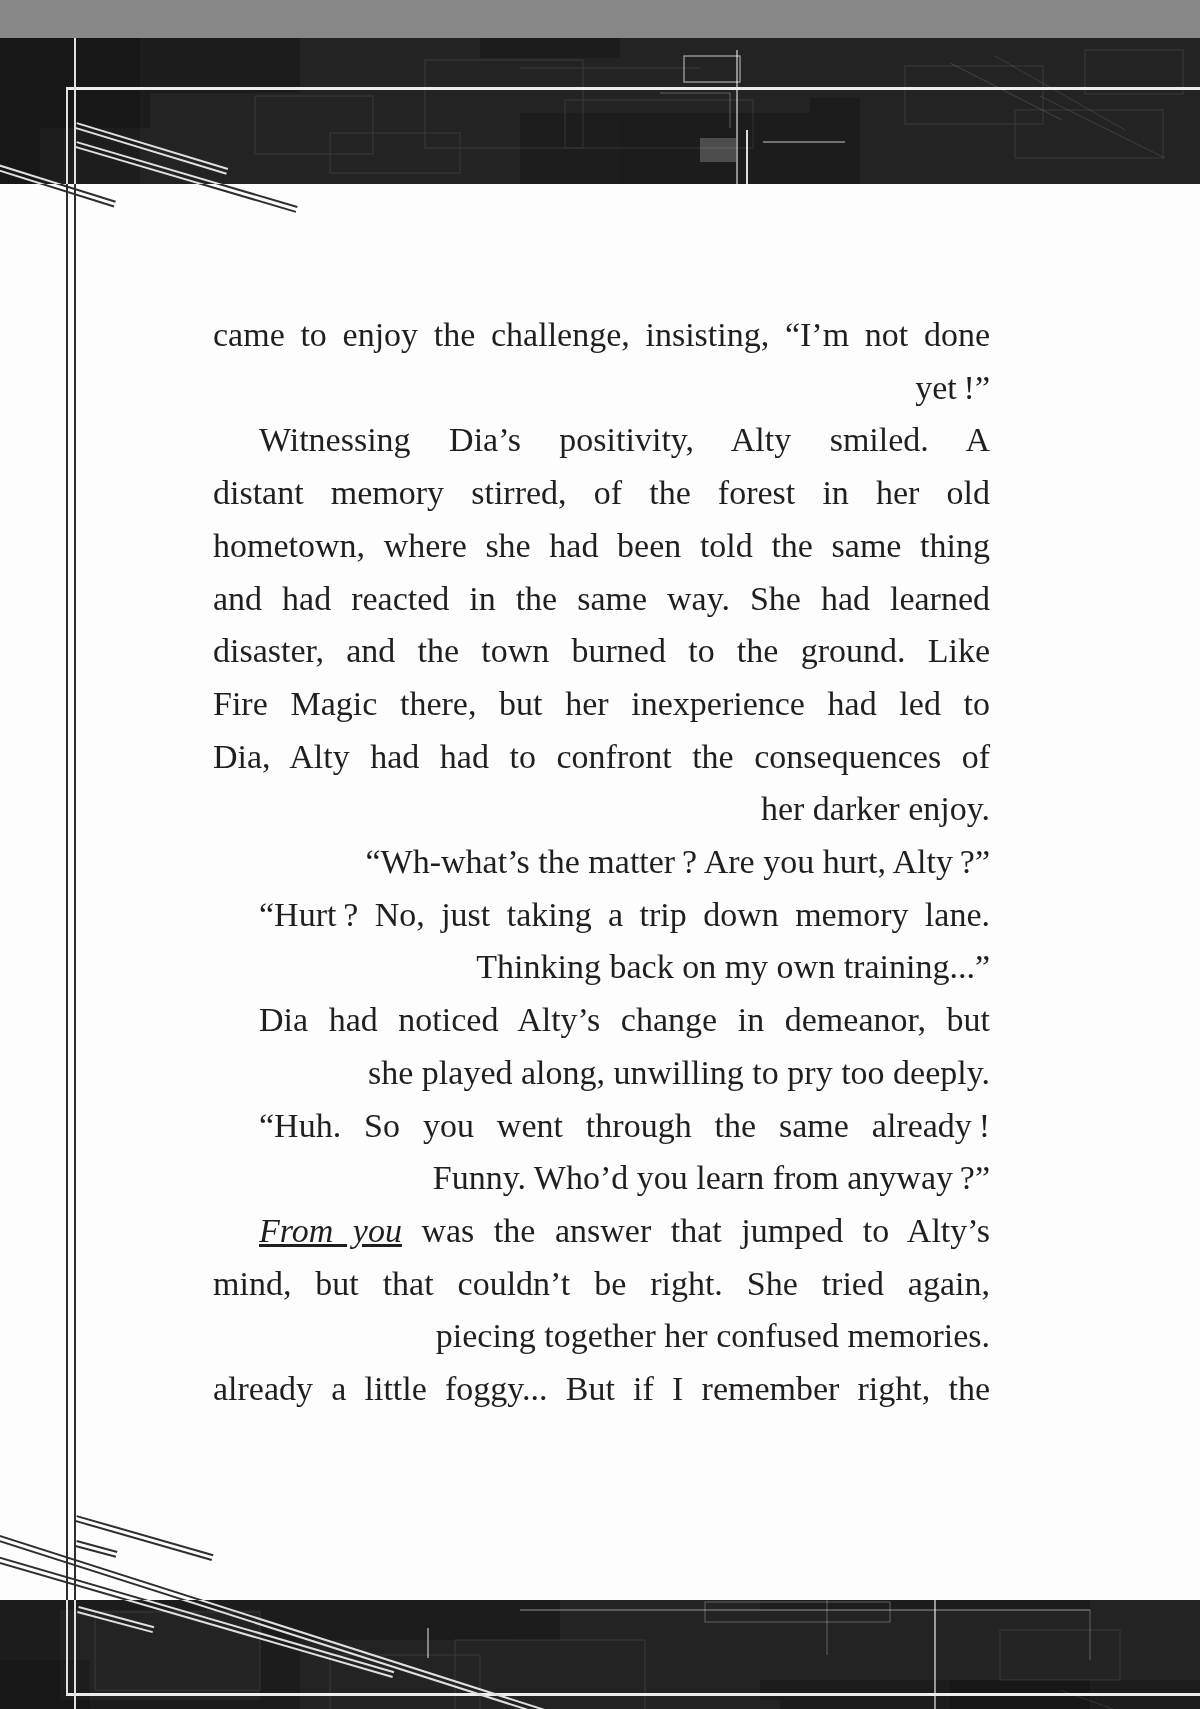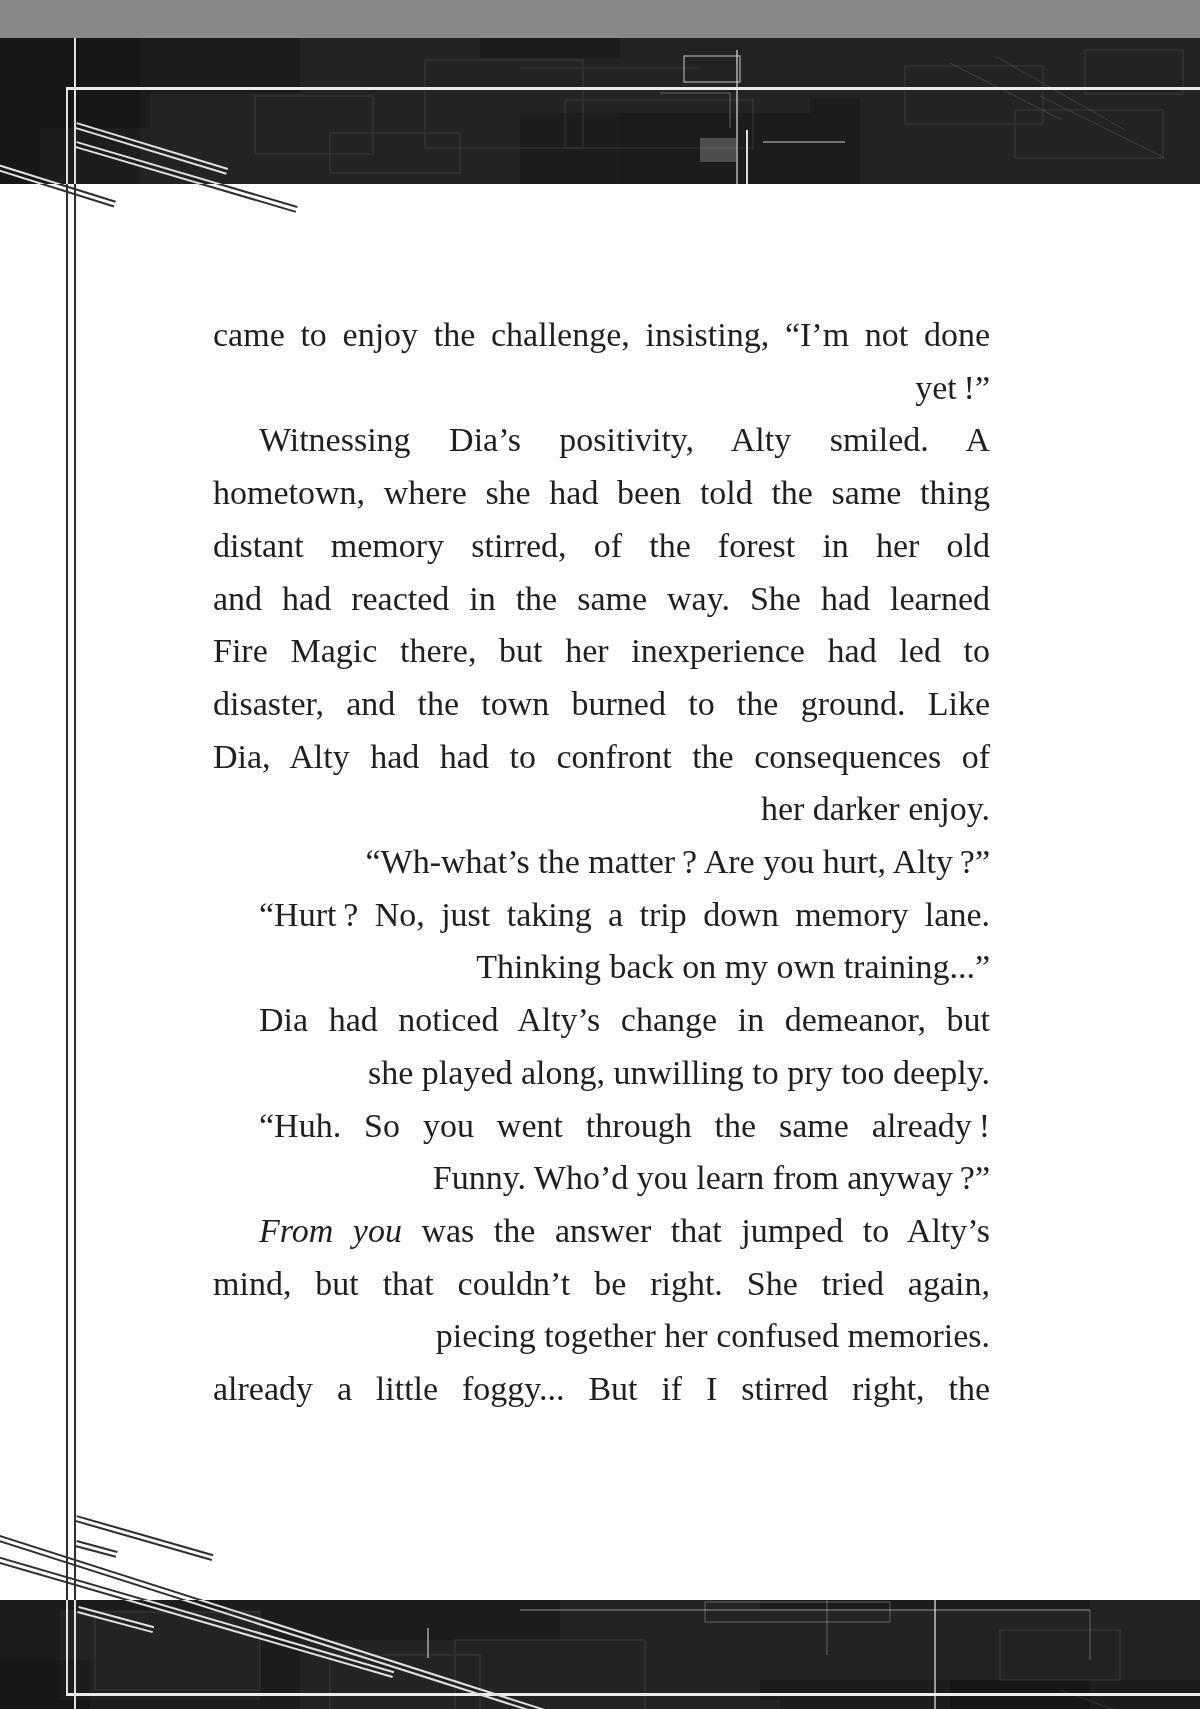--- a/index.html
+++ b/index.html
@@ -42,21 +42,21 @@
   
   .text-block{
     position:absolute;left:213px;top:271px;width:777px;
     font-size:34px;line-height:52.7px;color:var(--text);
     z-index:3;
   }
   .line{white-space:normal;}
   .line.justify{text-align:justify;text-align-last:justify;}
   .line.left{text-align:right;}
   .line.indent{padding-left:46px;}
-  .line .italic{font-style:italic;}
+  .line .italic{font-style:italic;text-decoration:underline;}
   .deco-layer{position:absolute;inset:0;z-index:1;}
   .band{z-index:2;}
 </style>
 </head>
 <body>
 
 <div class="page">
 
   <div class="deco-layer">
     <div class="vline" style="left:74px;top:0;height:1709px;"></div>
@@ -152,33 +152,33 @@
     <div class="vline" style="left:74px;top:0;height:147px;"></div>
     <div class="dbl" style="left:-10px;top:-68px;width:715px;transform:rotate(17.7deg);"></div>
     <div class="dbl" style="left:-10px;top:-46px;width:420px;transform:rotate(16.2deg);"></div>
     <div class="dbl" style="left:78px;top:6px;width:78px;transform:rotate(15deg);"></div>
   </div>
 
   <div class="text-block">
       <div class="line justify"><span>came to enjoy the challenge, insisting, “I’m not done</span></div>
       <div class="line left"><span>yet !”</span></div>
       <div class="line justify indent"><span>Witnessing Dia’s positivity, Alty smiled. A</span></div>
+      <div class="line justify"><span>distant memory stirred, of the forest in her old</span></div>
       <div class="line justify"><span>hometown, where she had been told the same thing</span></div>
-      <div class="line justify"><span>distant memory stirred, of the forest in her old</span></div>
       <div class="line justify"><span>and had reacted in the same way. She had learned</span></div>
+      <div class="line justify"><span>disaster, and the town burned to the ground. Like</span></div>
       <div class="line justify"><span>Fire Magic there, but her inexperience had led to</span></div>
-      <div class="line justify"><span>disaster, and the town burned to the ground. Like</span></div>
       <div class="line justify"><span>Dia, Alty had had to confront the consequences of</span></div>
       <div class="line left"><span>her darker enjoy.</span></div>
       <div class="line left indent"><span>“Wh-what’s the matter ? Are you hurt, Alty ?”</span></div>
       <div class="line justify indent"><span>“Hurt ? No, just taking a trip down memory lane.</span></div>
       <div class="line left"><span>Thinking back on my own training...”</span></div>
       <div class="line justify indent"><span>Dia had noticed Alty’s change in demeanor, but</span></div>
       <div class="line left"><span>she played along, unwilling to pry too deeply.</span></div>
       <div class="line justify indent"><span>“Huh. So you went through the same already !</span></div>
       <div class="line left"><span>Funny. Who’d you learn from anyway ?”</span></div>
       <div class="line justify indent"><span class="italic">From you</span><span> was the answer that jumped to Alty’s</span></div>
       <div class="line justify"><span>mind, but that couldn’t be right. She tried again,</span></div>
       <div class="line left"><span>piecing together her confused memories.</span></div>
-      <div class="line justify"><span>already a little foggy... But if I stirred right, the</span></div>
+      <div class="line justify"><span>already a little foggy... But if I remember right, the</span></div>
     </div>
 
 </div>
 
 </body></html>

